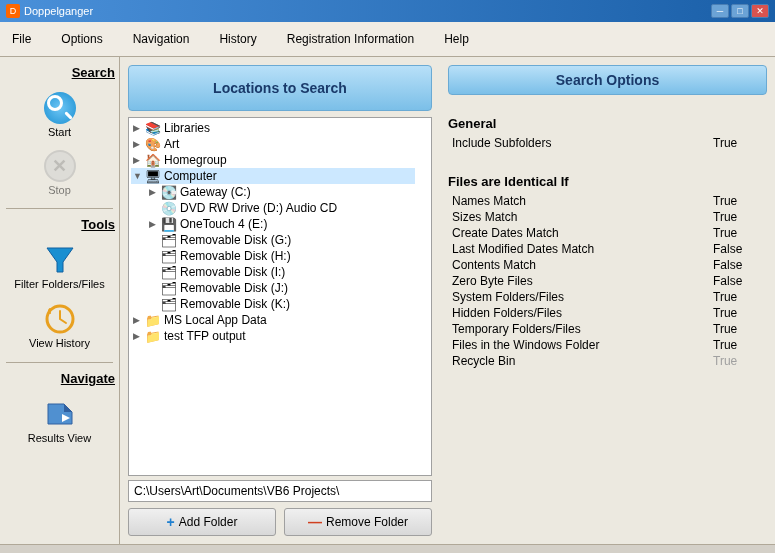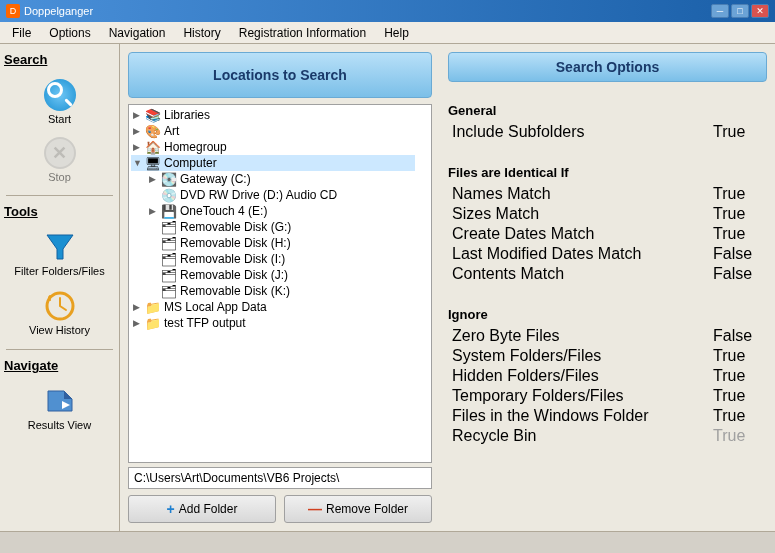--- a/index.html
+++ b/index.html
@@ -50,22 +50,22 @@
       align-items: center;
       justify-content: center;
       cursor: pointer;
     }
     .title-btn.close { background: #d9534f; }
     .menu-bar {
       background: #f0ece4;
       border-bottom: 1px solid #b0a898;
       padding: 2px 4px;
       display: flex;
-      gap: 2px;
-      height: 22px;
+      gap: 14px;
+      height: 35px;
       align-items: center;
     }
     .menu-item {
       padding: 2px 8px;
       cursor: pointer;
       border-radius: 2px;
       font-size: 12px;
     }
     .main-content {
       display: flex;
@@ -75,21 +75,21 @@
     .left-panel {
       width: 120px;
       padding: 8px 4px;
       display: flex;
       flex-direction: column;
       gap: 4px;
       border-right: 1px solid #b0a898;
       background: #ece9e0;
     }
     .section-header {
-      text-align: left;
+      text-align: right;
       font-weight: bold;
       font-size: 13px;
       text-decoration: underline;
       margin-bottom: 4px;
       color: #000;
     }
     .tool-btn {
       display: flex;
       flex-direction: column;
       align-items: center;
@@ -220,21 +220,21 @@
     .options-section-label {
       font-weight: bold;
       font-size: 13px;
       margin-bottom: 4px;
       color: #000;
     }
     .options-row {
       display: flex;
       justify-content: space-between;
       padding: 1px 4px;
-      font-size: 16px;
+      font-size: 12px;
     }
     .options-row .key { color: #000; }
     .options-row .val { color: #000; min-width: 50px; }
     .options-row .val.disabled { color: #a0a0a0; }
     .options-gap { margin-top: 23px; }
     .status-bar {
       height: 18px;
       background: #d4d0c8;
       border-top: 1px solid #b0a898;
       display: flex;
@@ -449,21 +449,20 @@
           <div class="options-row">
             <span class="key">Last Modified Dates Match</span>
             <span class="val">False</span>
           </div>
           <div class="options-row">
             <span class="key">Contents Match</span>
             <span class="val">False</span>
           </div>
         </div>
 
-      <div class="options-section-label options-gap">Ignore</div>
       <div id="ignore-rows">
           <div class="options-row">
             <span class="key">Zero Byte Files</span>
             <span class="val">False</span>
           </div>
           <div class="options-row">
             <span class="key">System Folders/Files</span>
             <span class="val">True</span>
           </div>
           <div class="options-row">

